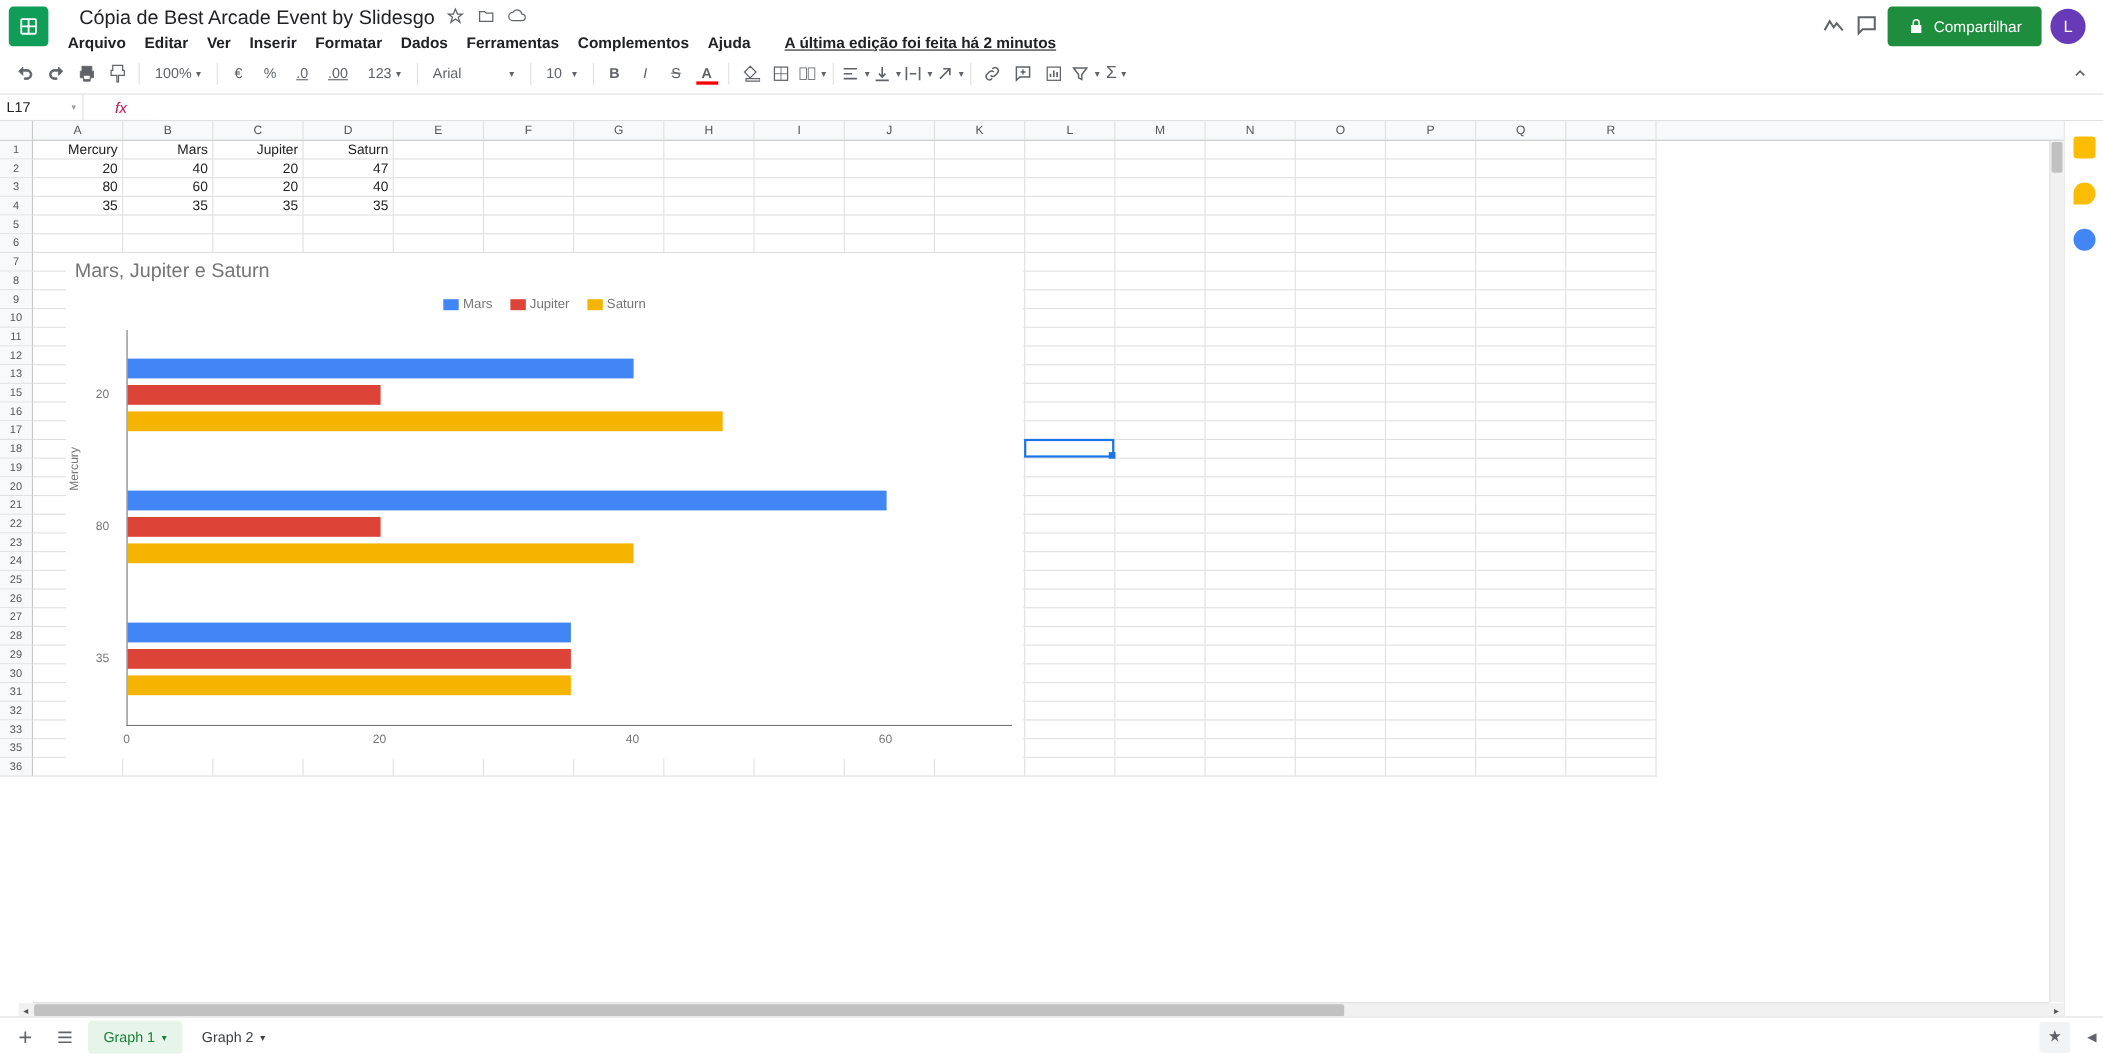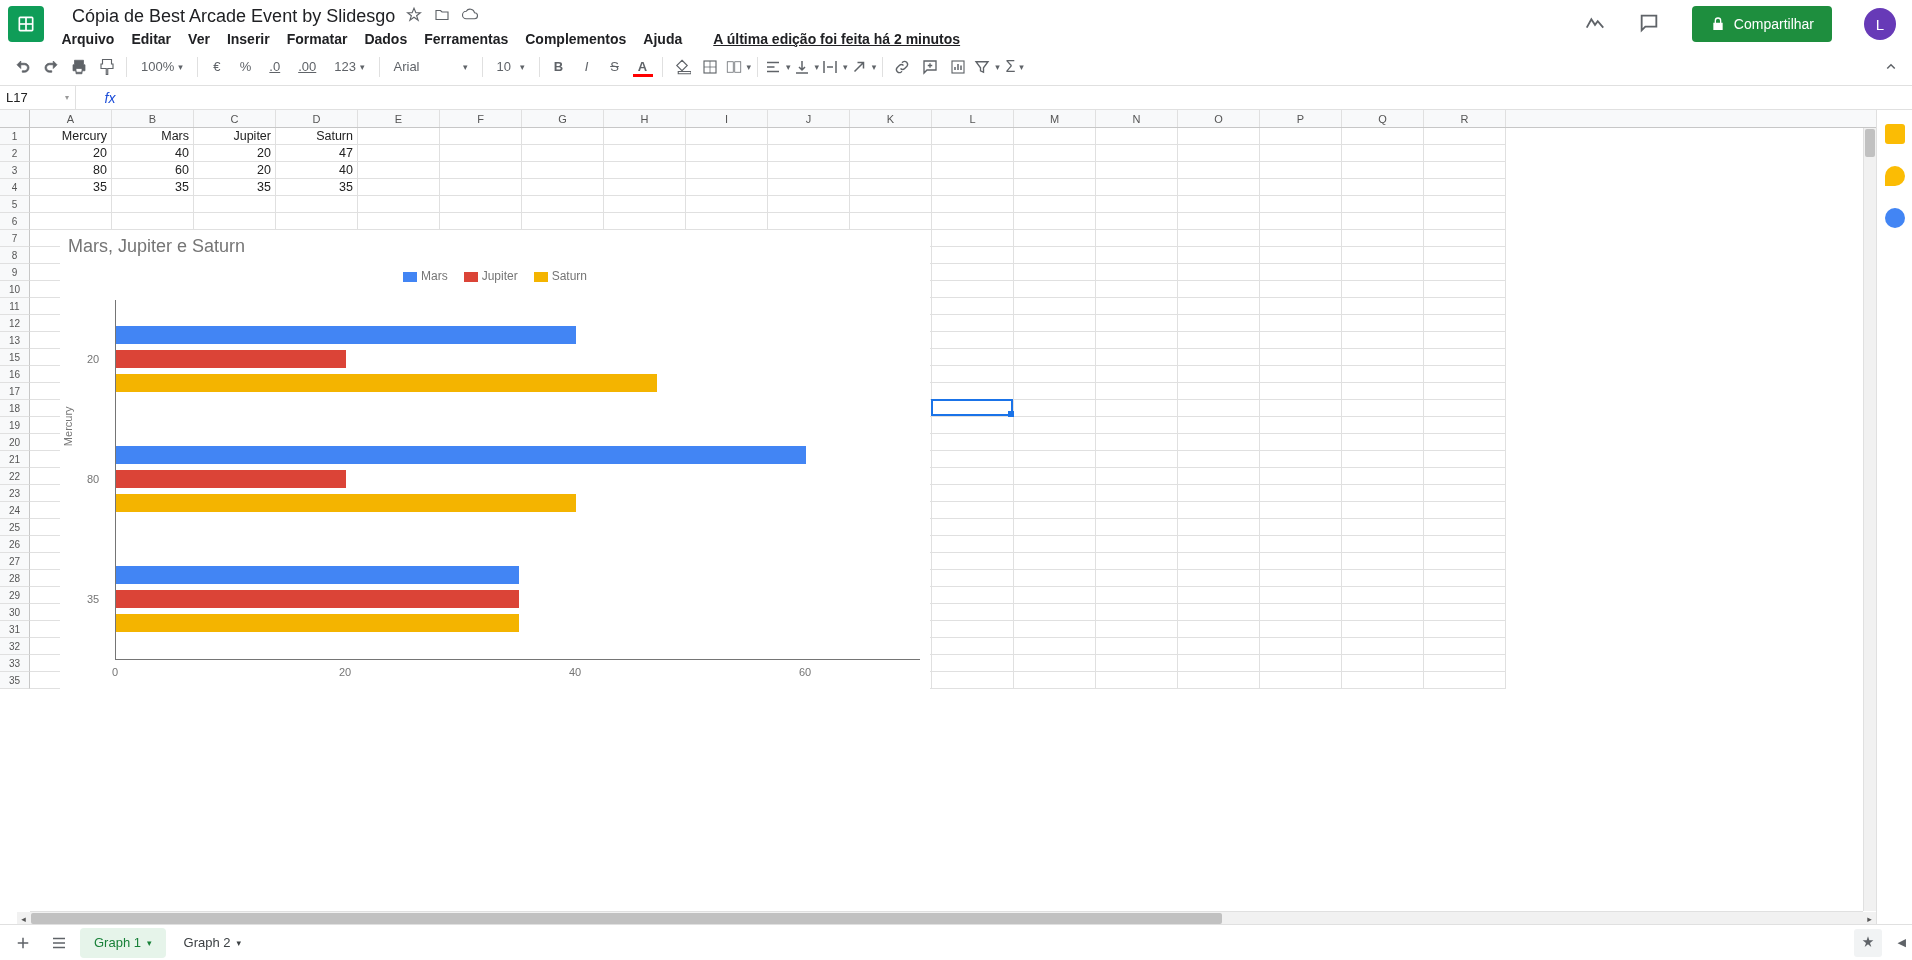--- a/index.html
+++ b/index.html
@@ -16,41 +16,41 @@
   *{box-sizing:border-box;font-family:Arial,Helvetica,sans-serif;}
   body{margin:0;width:1912px;height:960px;overflow:hidden;color:var(--text);font-size:13px;display:flex;flex-direction:column;background:#fff;}
   
   .titlebar{display:flex;align-items:flex-start;padding:6px 8px 0 8px;height:48px;}
   .app-icon{width:36px;height:36px;border-radius:4px;background:#0f9d58;display:flex;align-items:center;justify-content:center;margin-right:10px;}
   .app-icon svg{fill:#fff;}
   .title-col{display:flex;flex-direction:column;flex:1;}
   .title-row{display:flex;align-items:center;gap:10px;margin-left:18px;}
   .doc-title{font-size:18px;color:#202124;}
   .grey-icon svg{stroke:#5f6368;fill:none;}
-  .title-actions{display:flex;align-items:center;gap:32px;margin-left:auto;margin-right:8px;}
+  .title-actions{display:flex;align-items:center;gap:8px;margin-left:auto;margin-right:8px;}
   .share-btn{background:var(--green);color:#fff;border:none;border-radius:4px;height:36px;padding:0 18px;font-size:14px;font-weight:500;display:flex;align-items:center;gap:8px;cursor:pointer;}
   .avatar{width:32px;height:32px;border-radius:50%;background:#673ab7;color:#fff;display:flex;align-items:center;justify-content:center;font-size:15px;font-weight:500;}
   .menubar{display:flex;gap:2px;padding:0;align-items:center;}
   .menubar span{padding:4px 7.5px;font-size:14px;color:#202124;cursor:pointer;border-radius:4px;font-weight:bold;}
   .last-edit{color:#5f6368;font-size:14px;text-decoration:underline;margin-left:14px;}
   
   .toolbar{height:38px;border-bottom:1px solid var(--border);display:flex;align-items:center;padding:0 10px;gap:2px;position:relative;}
   .tb{min-width:26px;height:26px;display:flex;align-items:center;justify-content:center;border-radius:2px;cursor:pointer;color:#5f6368;}
   .tb-sep{width:1px;height:20px;background:var(--border);margin:0 4px;}
   .tb-text{padding:0 8px;font-size:13px;}
   .tb svg{width:18px;height:18px;stroke:#5f6368;fill:#5f6368;}
   .dd::after{content:"▾";font-size:9px;color:#5f6368;margin-left:4px;}
   .collapse{position:absolute;right:8px;}
   .underline-red::after{content:"";position:absolute;left:3px;right:3px;bottom:3px;height:3px;background:#ff0000;}
   .tb.rel{position:relative;}
   
   .namebar{height:24px;border-bottom:1px solid var(--border);display:flex;align-items:center;gap:19px;}
   .namebox{width:76px;height:100%;border-right:1px solid var(--border);display:flex;align-items:center;padding:0 6px;font-size:13px;color:#222;}
   .namebox::after{content:"▾";font-size:8px;color:#999;margin-left:auto;}
-  .fx{width:30px;text-align:center;font-style:italic;color:#1d4ed8;font-size:14px;}
+  .fx{width:30px;text-align:center;font-style:italic;color:#be185d;font-size:14px;}
   .formula-input{flex:1;border:none;outline:none;height:100%;font-size:13px;}
   
   .workarea{flex:1;display:flex;overflow:hidden;position:relative;}
   .grid{flex:1;overflow:hidden;position:relative;}
   .sidepanel{width:36px;border-left:1px solid var(--border);display:flex;flex-direction:column;align-items:center;padding-top:14px;gap:22px;}
   .side-icon{width:20px;height:20px;border-radius:2px;}
   .colheads{display:flex;height:18px;background:#f8f9fa;border-bottom:1px solid var(--border-dark);font-size:11px;color:#555;}
   .rowhead-spacer{width:30px;border-right:1px solid var(--border-dark);background:#f8f9fa;}
   .colhead{width:82px;border-right:1px solid var(--border);display:flex;align-items:center;justify-content:center;}
   .rows{position:absolute;top:18px;left:0;right:13px;bottom:13px;overflow:hidden;}
@@ -974,20 +974,41 @@
           <div class="cell"></div>
           <div class="cell"></div>
           <div class="cell"></div>
           <div class="cell"></div>
           <div class="cell"></div>
           <div class="cell"></div>
           <div class="cell"></div>
           <div class="cell"></div>
           <div class="cell"></div>
         </div>
+        <div class="row">
+          <div class="rowhead">36</div>
+          <div class="cell"></div>
+          <div class="cell"></div>
+          <div class="cell"></div>
+          <div class="cell"></div>
+          <div class="cell"></div>
+          <div class="cell"></div>
+          <div class="cell"></div>
+          <div class="cell"></div>
+          <div class="cell"></div>
+          <div class="cell"></div>
+          <div class="cell"></div>
+          <div class="cell"></div>
+          <div class="cell"></div>
+          <div class="cell"></div>
+          <div class="cell"></div>
+          <div class="cell"></div>
+          <div class="cell"></div>
+          <div class="cell"></div>
+        </div>
       </div>
     <div class="sel" id="sel" style="left: 931px; top: 289px; width: 82px; height: 17px;"></div>
 
     <div class="chart">
       <div class="chart-title">Mars, Jupiter e Saturn</div>
       <div class="legend" id="legend">
           <span><span class="swatch" style="background:#4285f4"></span>Mars</span>
           <span><span class="swatch" style="background:#db4437"></span>Jupiter</span>
           <span><span class="swatch" style="background:#f4b400"></span>Saturn</span>
         </div>

